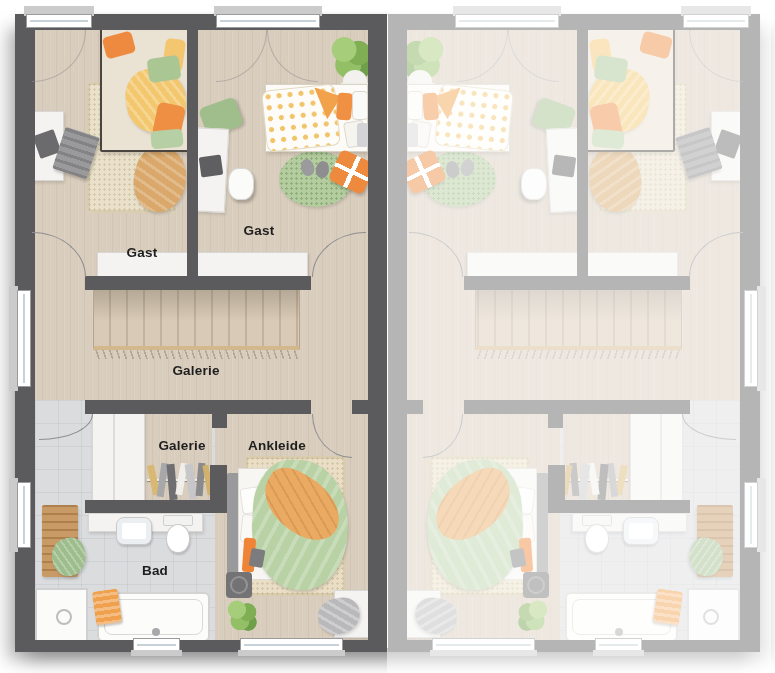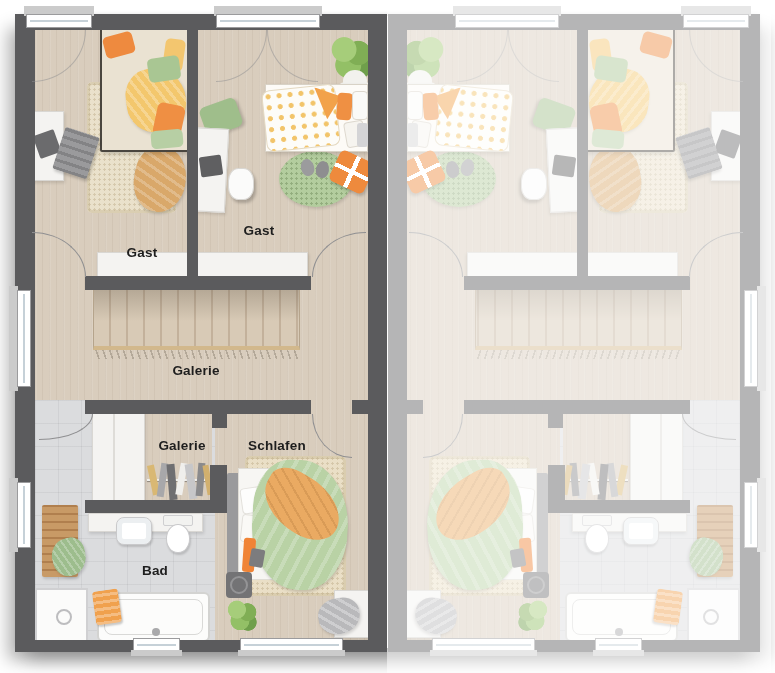--- a/index.html
+++ b/index.html
@@ -170,21 +170,21 @@
     <div class="arc br" style="left:39px;top:414px;width:54px;height:26px;"></div>
     <div class="arc bl" style="left:312px;top:414px;width:40px;height:44px;"></div>
     <div class="arc br curtain" style="left:32px;top:30px;width:54px;height:52px;"></div>
     <div class="arc br curtain" style="left:216px;top:30px;width:51px;height:52px;"></div>
     <div class="arc bl curtain" style="left:267px;top:30px;width:51px;height:52px;"></div>
 
     <div class="room-label" style="left:102px;top:223px;width:80px;margin-top:22px;">Gast</div>
     <div class="room-label" style="left:219px;top:223px;width:80px;">Gast</div>
     <div class="room-label" style="left:146px;top:363px;width:100px;">Galerie</div>
     <div class="room-label" style="left:132px;top:438px;width:100px;">Galerie</div>
-    <div class="room-label" style="left:227px;top:438px;width:100px;">Schlafen</div>
+    <div class="room-label" style="left:227px;top:438px;width:100px;">Ankleide</div>
     <div class="room-label" style="left:115px;top:563px;width:80px;">Bad</div>
   </div>
 
   <div class="unit unit-right" id="unit-right">
 
     <div class="wood" style="left:35px;top:30px;width:333px;height:610px;"></div>
     <div class="tile" style="left:35px;top:400px;width:180px;height:240px;"></div>
     <div class="wood" style="left:145px;top:414px;width:67px;height:88px;"></div>
     <div class="stairs" style="left:93px;top:283px;width:205px;height:62px;"></div>
     <div class="hatch" style="left:93px;top:350px;width:205px;height:9px;"></div>

